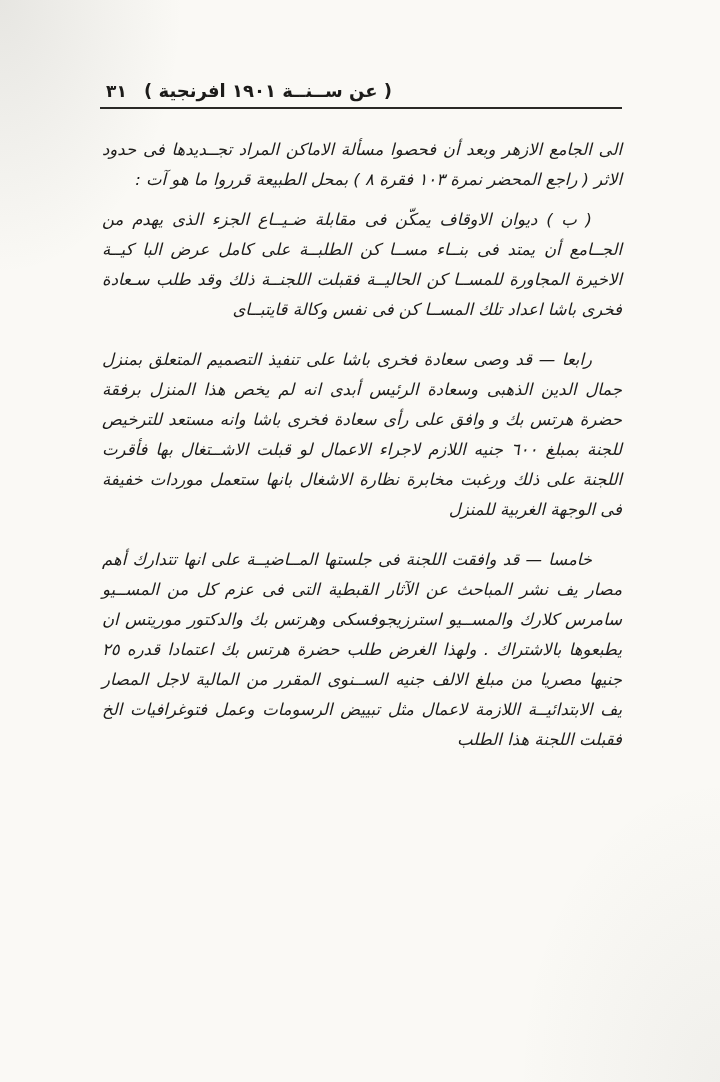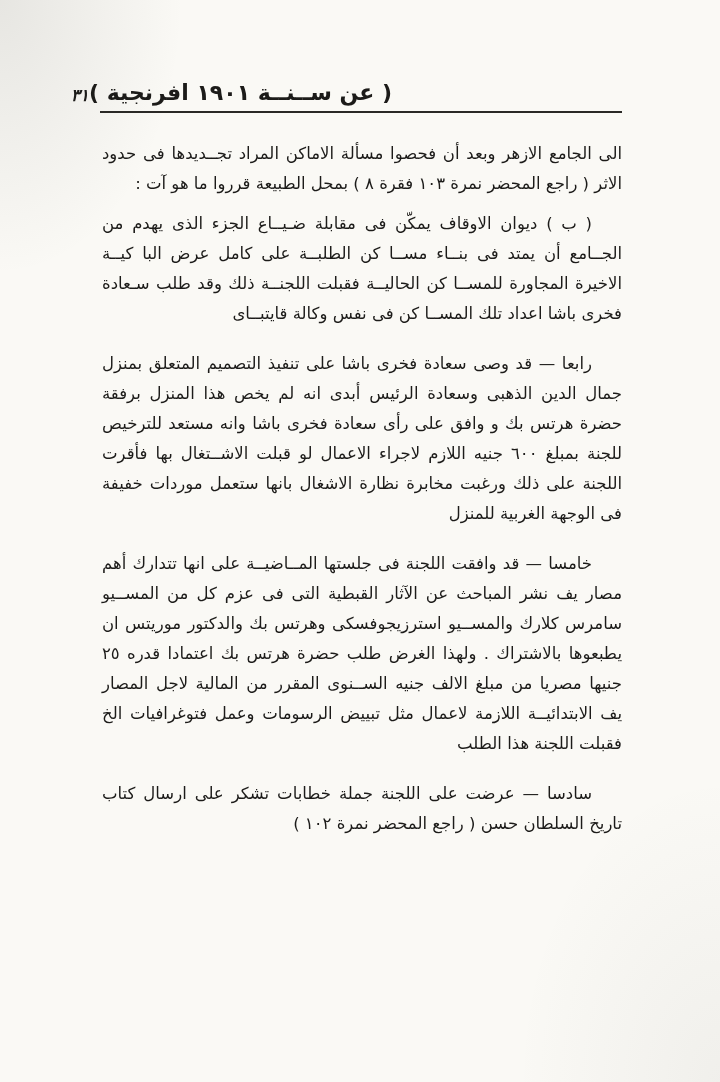--- a/index.html
+++ b/index.html
@@ -24,45 +24,45 @@
     direction: rtl;
   }
   .page-header {
     display: flex;
     flex-direction: row;
     justify-content: space-between;
     align-items: flex-end;
     margin-bottom: 6px;
   }
   .header-title {
-    font-size: 22px;
+    font-size: 18px;
     font-weight: 700;
     letter-spacing: 0.5px;
     margin-right: 230px;
     white-space: nowrap;
   }
   .page-number {
     font-size: 17px;
     font-weight: 700;
     padding-left: 6px;
-    font-style: italic;
   }
   .divider {
     border: none;
     border-top: 2px solid #2a2926;
     margin: 4px 0 26px 0;
   }
   .body-text {
     font-size: 16.5px;
     line-height: 1.82;
     text-align: justify;
     text-justify: inter-word;
   }
   .body-text p {
     margin: 0 0 10px 2px;
+    font-style: italic;
   }
   .body-text p.indent {
     text-indent: 30px;
   }
   .body-text p.gap-before {
     margin-top: 20px;
   }
 </style>
 </head>
 <body>
@@ -74,16 +74,15 @@
     <span class="page-number">٣١</span>
   </div>
 
   <hr class="divider">
 
   <div class="body-text">
     <p>الى الجامع الازهر وبعد أن فحصوا مسألة الاماكن المراد تجــديدها فى حدود الاثر ( راجع المحضر نمرة ١٠٣ فقرة ٨ ) بمحل الطبيعة قرروا ما هو آت :</p>
     <p class="indent">( ب )  ديوان الاوقاف يمكّن فى مقابلة ضـيــاع الجزء الذى يهدم من الجــامع أن يمتد فى بنــاء مســا كن الطلبــة على كامل عرض البا كيــة الاخيرة المجاورة للمســا كن الحاليــة فقبلت اللجنــة ذلك وقد طلب سـعادة فخرى باشا اعداد تلك المســا كن فى نفس وكالة قايتبــاى</p>
     <p class="indent gap-before">رابعا — قد وصى سعادة فخرى باشا على تنفيذ التصميم المتعلق بمنزل جمال الدين الذهبى وسعادة الرئيس أبدى انه لم يخص هذا المنزل برفقة حضرة هرتس بك و وافق على رأى سعادة فخرى باشا وانه مستعد للترخيص للجنة بمبلغ ٦٠٠ جنيه اللازم لاجراء الاعمال لو قبلت الاشــتغال بها فأقرت اللجنة على ذلك ورغبت مخابرة نظارة الاشغال بانها ستعمل موردات خفيفة فى الوجهة الغربية للمنزل</p>
     <p class="indent gap-before">خامسا — قد وافقت اللجنة فى جلستها المــاضيــة على انها تتدارك أهم مصار يف نشر المباحث عن الآثار القبطية التى فى عزم كل من المســيو سامرس كلارك والمســيو استرزيجوفسكى وهرتس بك والدكتور موريتس ان يطبعوها بالاشتراك . ولهذا الغرض طلب حضرة هرتس بك اعتمادا قدره ٢٥ جنيها مصريا من مبلغ الالف جنيه الســنوى المقرر من المالية لاجل المصار يف الابتدائيــة اللازمة لاعمال مثل تبييض الرسومات وعمل فتوغرافيات الخ فقبلت اللجنة هذا الطلب</p>
-    <p class="indent gap-before">سادسا — عرضت على اللجنة جملة خطابات تشكر على ارسال كتاب تاريخ السلطان حسن ( راجع المحضر نمرة ١٠٢ )</p>
   </div>
 
 </div>
 
 </body></html>

